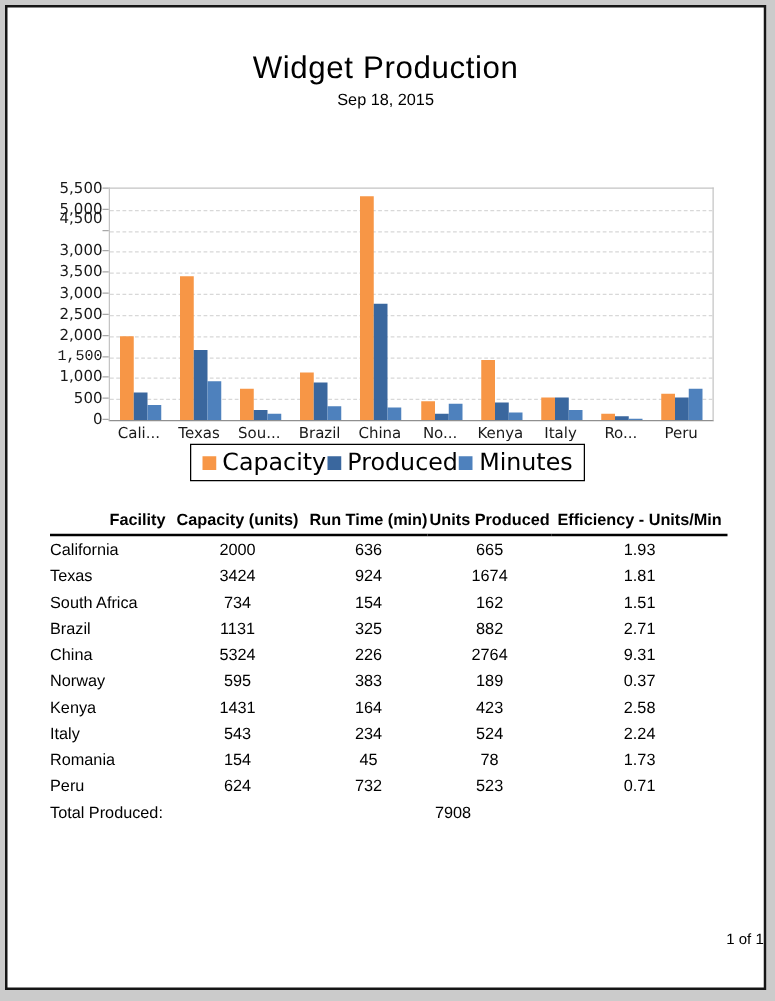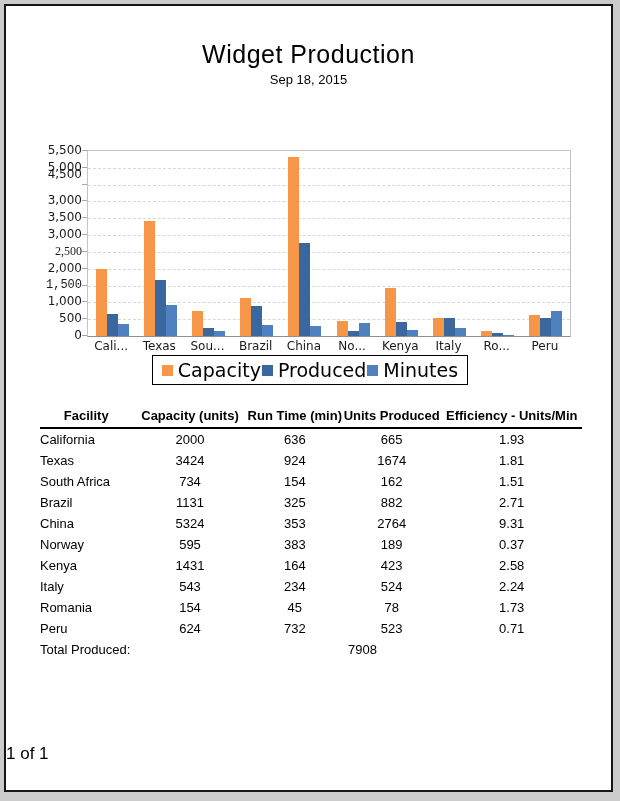--- a/index.html
+++ b/index.html
@@ -55,27 +55,27 @@
   .legend-swatch{width:11px;height:11px;display:inline-block;}
   
   .facility-table{
     position:absolute;left:34px;top:400px;width:542px;
     border-collapse:collapse;font-size:13px;
   }
   .facility-table th{
     font-weight:bold;text-align:center;white-space:nowrap;
     border-bottom:2.5px solid #000;padding:2px 0 4px;
   }
-  .facility-table th:first-child{text-align:center;}
+  .facility-table th:first-child{text-align:right;}
   .facility-table td{text-align:center;padding:3px 0;white-space:nowrap;height:15px;}
   .facility-table td:first-child{text-align:left;}
   .facility-table .total-label{text-align:right;padding-right:4px;}
   .facility-table .total-value{text-align:left;padding-left:6px;}
   .page-footer{
-    position:absolute;top:738px;left:0;right:0;text-align:left;font-size:17px;
+    position:absolute;top:738px;left:0;right:0;text-align:right;font-size:12px;
   }
 </style>
 </head>
 <body>
 
 <div class="page">
 
   <div class="report-title">Widget Production</div>
   <div class="report-subtitle">Sep 18, 2015</div>
 
@@ -142,21 +142,21 @@
       <div class="ylabel" style="top: 182px;">0</div>
       <div class="ytick" style="top: 172.182px;"></div>
       <div class="ylabel" style="top: 165.182px;">500</div>
       <div class="ytick" style="top: 155.364px;"></div>
       <div class="ylabel" style="top: 148.364px;">1,000</div>
       <div class="ytick" style="top: 138.545px;"></div>
       <div class="ylabel" style="top: 131.545px; font-family: Liberation Mono, monospace;">1,500</div>
       <div class="ytick" style="top: 121.727px;"></div>
       <div class="ylabel" style="top: 114.727px;">2,000</div>
       <div class="ytick" style="top: 104.909px;"></div>
-      <div class="ylabel" style="top: 97.9091px; font-family: Liberation Serif, serif;">2,500</div>
+      <div class="ylabel" style="top: 97.9091px;">2,500</div>
       <div class="ytick" style="top: 88.0909px;"></div>
       <div class="ylabel" style="top: 81.0909px;">3,000</div>
       <div class="ytick" style="top: 71.2727px;"></div>
       <div class="ylabel" style="top: 64.2727px;">3,500</div>
       <div class="ytick" style="top: 54.4545px;"></div>
       <div class="ylabel" style="top: 47.4545px;">3,000</div>
       <div class="ytick" style="top: 37.6364px;"></div>
       <div class="ylabel" style="top: 21px;">4,500</div>
       <div class="ytick" style="top: 20.8182px;"></div>
       <div class="ylabel" style="top: 13.8182px;">5,000</div>
@@ -209,21 +209,21 @@
         <tr>
           <td>Brazil</td>
           <td>1131</td>
           <td>325</td>
           <td>882</td>
           <td>2.71</td>
         </tr>
         <tr>
           <td>China</td>
           <td>5324</td>
-          <td>353</td>
+          <td>226</td>
           <td>2764</td>
           <td>9.31</td>
         </tr>
         <tr>
           <td>Norway</td>
           <td>595</td>
           <td>383</td>
           <td>189</td>
           <td>0.37</td>
         </tr>

